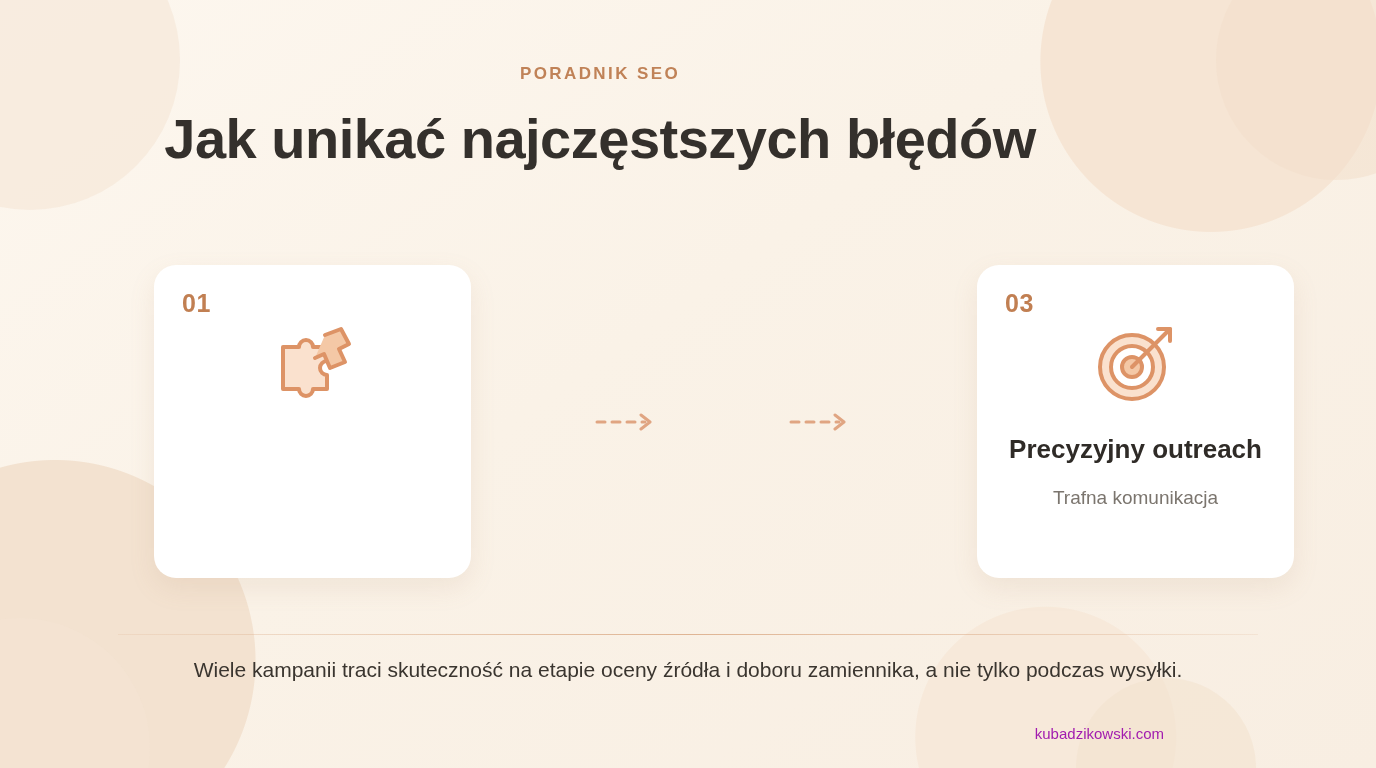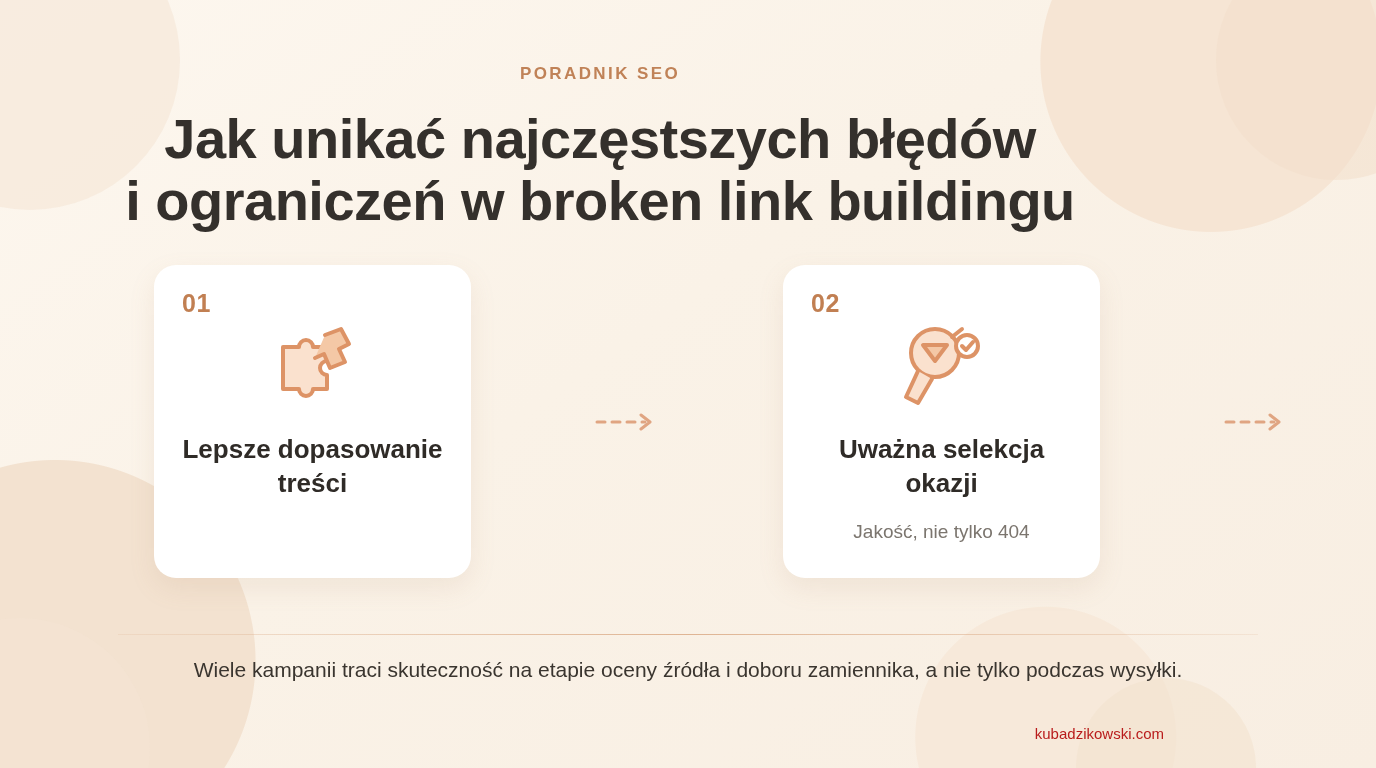--- a/index.html
+++ b/index.html
@@ -138,90 +138,87 @@
     left: 0;
     width: 1376px;
     text-align: center;
     font-size: 21px;
     color: #3a352f;
   }
   .credit {
     position: absolute;
     right: 36px;
     bottom: 26px;
-    color: #b91c1c;
+    color: #a21caf;
     font-size: 15px;
   }
 </style>
 </head>
 <body>
 
 <div class="bg">
   <div class="blob b1"></div>
   <div class="blob b2"></div>
   <div class="blob b3"></div>
   <div class="blob b4"></div>
 </div>
 
 <div class="page">
 
   <div class="eyebrow">PORADNIK SEO</div>
 
   <div class="title">
     <span class="line1">Jak unikać najczęstszych błędów</span>
-    <span class="line2">i ograniczeń w broken link buildingu</span>
   </div>
 
   <div class="cards">
 
     <div class="card">
       <div class="card-num">01</div>
       <div class="card-icon">
         <svg width="104" height="104" viewBox="0 0 104 104" fill="none">
           <g stroke="#dd9366" stroke-width="4" stroke-linejoin="round" stroke-linecap="round">
             <path d="M22 36h16a7 7 0 1 1 14 0h14v14a7 7 0 1 0 0 14v14H52a7 7 0 1 1-14 0H22V36z" fill="#fae1ce"></path>
             <path d="M64 24l16-6 8 15-10 5 6 13-15 6-6-14-9 4" fill="#f4c8a6"></path>
           </g>
         </svg>
       </div>
-      <div class="card-title">Lepsze dopasowanie treści</div>
     </div>
 
     <div class="arrow">
       <svg width="64" height="18" viewBox="0 0 64 18" fill="none">
         <path d="M2 9h48" stroke="#e0a582" stroke-width="3" stroke-linecap="round" stroke-dasharray="8 7"></path>
         <path d="M46 2l9 7-9 7" stroke="#e0a582" stroke-width="3" stroke-linecap="round" stroke-linejoin="round" fill="none"></path>
       </svg>
     </div>
 
-    <div class="card">
-      <div class="card-num">02</div>
-      <div class="card-icon">
-        <svg width="104" height="104" viewBox="0 0 104 104" fill="none">
-          <g stroke="#dd9366" stroke-width="4" stroke-linecap="round" stroke-linejoin="round">
-            <circle cx="45" cy="42" r="24" fill="#fae1ce"></circle>
-            <path d="M33 34h24l-12 16z" fill="#f4c8a6" stroke="#dd9366"></path>
-            <path d="M28 60L16 86l12 6 14-24" fill="#fae1ce"></path>
-            <path d="M62 26l10-8"></path>
-            <circle cx="77" cy="35" r="11" fill="#fff"></circle>
-            <path d="M72 35l4 4 7-8"></path>
-          </g>
-        </svg>
-      </div>
-      <div class="card-title">Uważna selekcja okazji</div>
-      <div class="card-sub">Jakość, nie tylko 404</div>
-    </div>
 
     <div class="arrow">
       <svg width="64" height="18" viewBox="0 0 64 18" fill="none">
         <path d="M2 9h48" stroke="#e0a582" stroke-width="3" stroke-linecap="round" stroke-dasharray="8 7"></path>
         <path d="M46 2l9 7-9 7" stroke="#e0a582" stroke-width="3" stroke-linecap="round" stroke-linejoin="round" fill="none"></path>
       </svg>
     </div>
 
+    <div class="card">
+      <div class="card-num">03</div>
+      <div class="card-icon">
+        <svg width="104" height="104" viewBox="0 0 104 104" fill="none">
+          <g stroke="#dd9366" stroke-width="4" stroke-linecap="round" stroke-linejoin="round">
+            <circle cx="48" cy="56" r="32" fill="#fae1ce"></circle>
+            <circle cx="48" cy="56" r="21" fill="#fff"></circle>
+            <circle cx="48" cy="56" r="10" fill="#f4c8a6"></circle>
+            <path d="M48 56L86 18"></path>
+            <path d="M74 18h12v12"></path>
+          </g>
+        </svg>
+      </div>
+      <div class="card-title">Precyzyjny outreach</div>
+      <div class="card-sub">Trafna komunikacja</div>
+    </div>
 
   </div>
 
   <div class="divider"></div>
   <div class="footnote">Wiele kampanii traci skuteczność na etapie oceny źródła i doboru zamiennika, a nie tylko podczas wysyłki.</div>
   <div class="credit">kubadzikowski.com</div>
 
 </div>
 
 </body></html>

